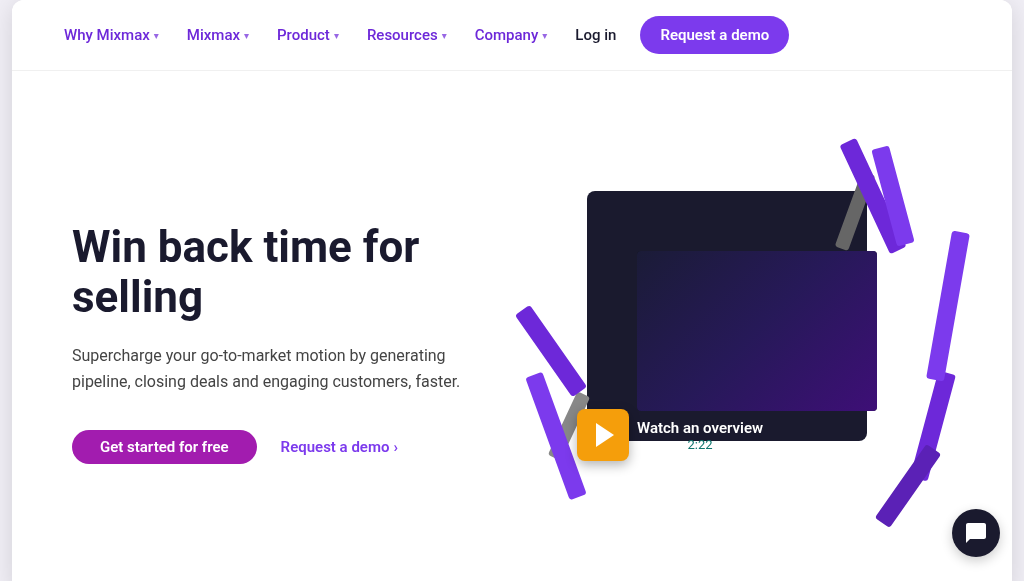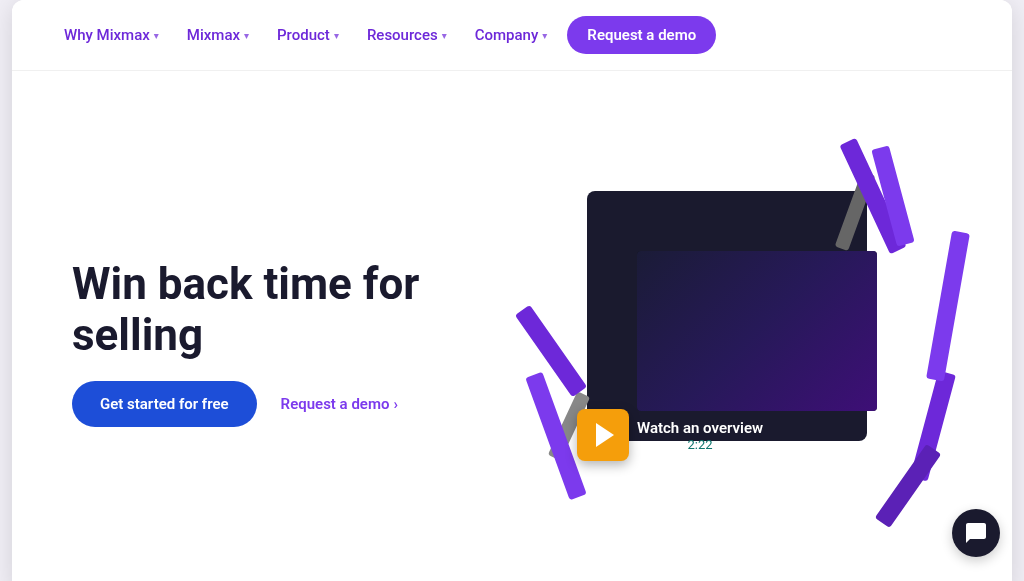--- a/index.html
+++ b/index.html
@@ -129,23 +129,23 @@
       max-width: 400px;
     }
 
     .hero-buttons {
       display: flex;
       align-items: center;
       gap: 24px;
     }
 
     .btn-primary {
-      background: #1d4ed8;
+      background: #a21caf;
       color: #fff;
-      padding: 14px 28px;
+      padding: 8px 28px;
       border-radius: 50px;
       font-size: 15px;
       font-weight: 600;
       text-decoration: none;
       cursor: pointer;
       border: none;
       display: inline-block;
     }
 
     .btn-secondary {
@@ -404,26 +404,28 @@
         </a>
       </li>
       <li>
         <a href="#">
           <span>Company</span>
           <span class="chevron-down">▾</span>
         </a>
       </li>
     </ul>
 
+    <a class="nav-login" href="#">Log in</a>
     <a class="nav-cta" href="#">Request a demo</a>
   </nav>
 
   <section class="hero">
     <div class="hero-left">
       <h1 class="hero-title">Win back time for selling</h1>
+      <p class="hero-subtitle">Supercharge your go-to-market motion by generating pipeline, closing deals and engaging customers, faster.</p>
       <div class="hero-buttons">
         <a class="btn-primary" href="#">Get started for free</a>
         <a class="btn-secondary" href="#">
           <span>Request a demo</span>
           <span>›</span>
         </a>
       </div>
     </div>
 
     <div class="hero-right">

